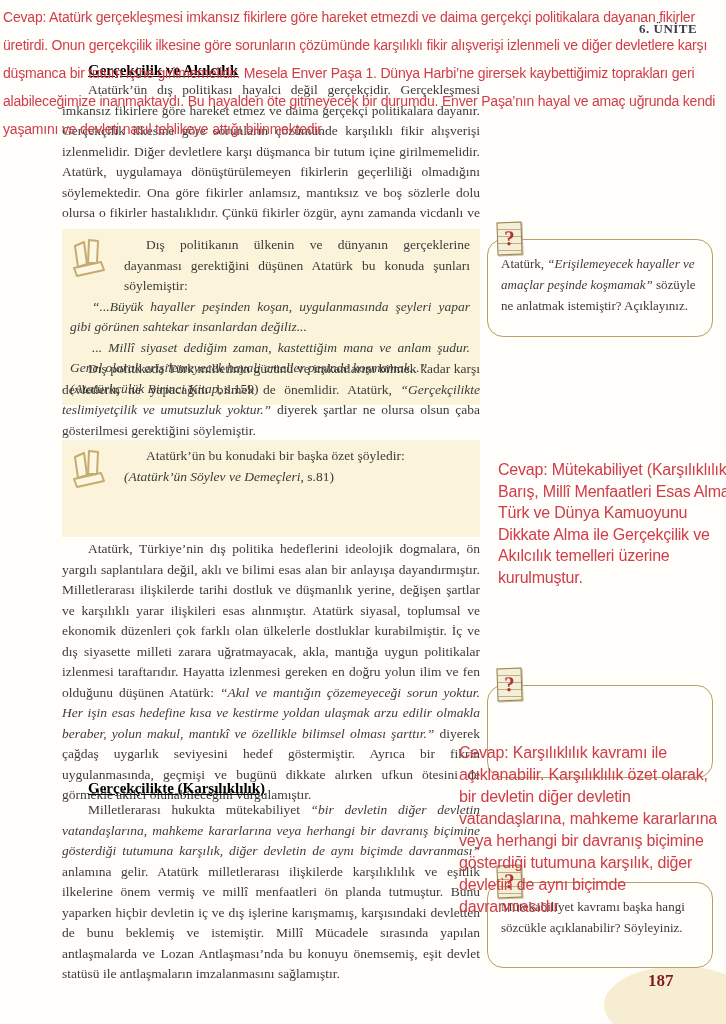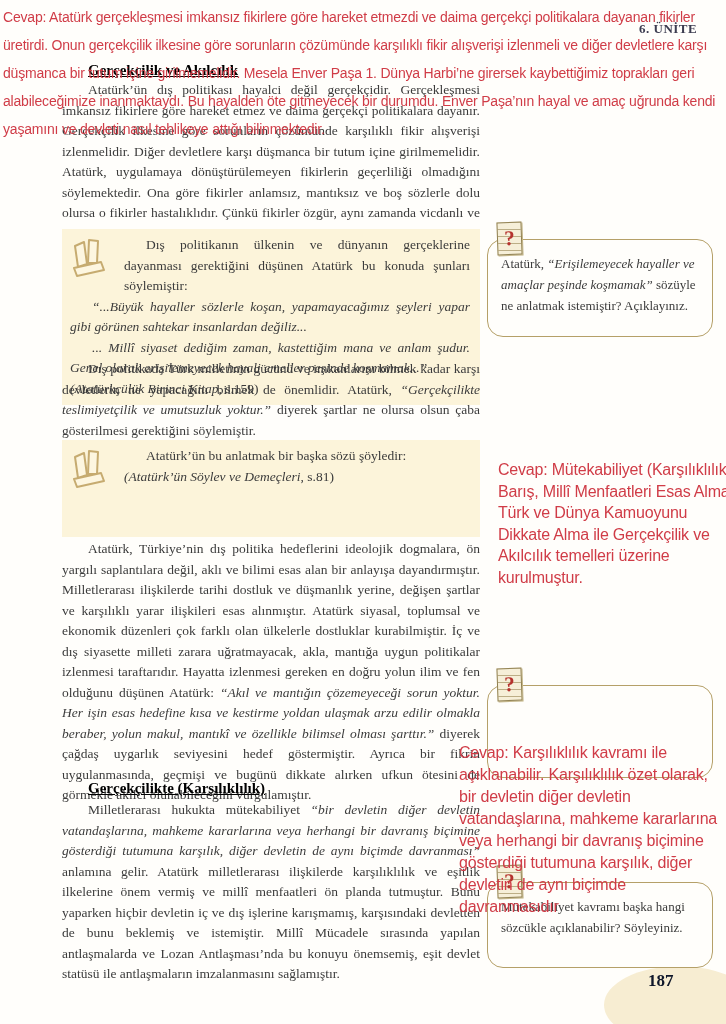--- a/index.html
+++ b/index.html
@@ -56,21 +56,21 @@
   .ann-top{ left:3px; top:3px; width:722px; font-size:14px; line-height:28px; }
   .ann-mid{ left:498px; top:459px; width:238px; font-size:16px; line-height:21.5px; }
   .ann-bot{ left:459px; top:742px; width:270px; font-size:16px; line-height:22px; }
   
   .corner-blob{
     position:absolute; right:-28px; bottom:-20px; width:150px; height:78px;
     background:#f7edd2; border-radius:50%;
   }
   .page-number{
     position:absolute; left:648px; top:971px;
-    font:bold 17px/20px "Liberation Serif", serif; color:#0f172a; z-index:2;
+    font:bold 17px/20px "Liberation Serif", serif; color:#7f1d1d; z-index:2;
   }
 </style>
 </head>
 <body>
 
 <div class="page">
 
   <div class="corner-blob"></div>
   <div class="page-number">187</div>
 
@@ -84,38 +84,38 @@
     <span class="book-icon">
       <svg width="48" height="40" viewBox="0 0 48 40" aria-hidden="true">
         <g fill="#fdf6e0" stroke="#c6ab70" stroke-width="2" stroke-linejoin="round">
           <path d="M5 9 L14 5 L17 27 L8 30 Z"></path>
           <path d="M19 3 L28 4 L27 26 L18 26 Z"></path>
           <path d="M4 31 L31 25 L34 33 L7 39 Z"></path>
         </g>
       </svg>
     </span>
     <p class="body">Dış politikanın ülkenin ve dünyanın gerçeklerine dayanması gerektiğini düşünen Atatürk bu konuda şunları söylemiştir:</p>
-    <p class="body it">“...Büyük hayaller sözlerle koşan, yapamayacağımız şeyleri yapar gibi görünen sahtekar insanlardan değiliz...</p>
+    <p class="body it">“...Büyük hayaller peşinden koşan, uygulanmasında şeyleri yapar gibi görünen sahtekar insanlardan değiliz...</p>
     <p class="body it">... Millî siyaset dediğim zaman, kastettiğim mana ve anlam şudur. Genel olarak erişilemeyecek hayali emeller peşinde koşmamak...”</p>
     <p class="body src"><span class="it">(Atatürkçülük Birinci Kitap</span><span>, s.159)</span></p>
   </div>
 
   <p class="body para p2pos"><span>Dış politikada Türk milletinin gücünü ve imkanlarını bilmek kadar karşı devletlerin ne yapacağını bilmek de önemlidir. Atatürk, </span><span class="it">“Gerçekçilikte teslimiyetçilik ve umutsuzluk yoktur.”</span><span> diyerek şartlar ne olursa olsun çaba gösterilmesi gerektiğini söylemiştir.</span></p>
 
   <div class="quotebox qb2pos">
     <span class="book-icon">
       <svg width="48" height="40" viewBox="0 0 48 40" aria-hidden="true">
         <g fill="#fdf6e0" stroke="#c6ab70" stroke-width="2" stroke-linejoin="round">
           <path d="M5 9 L14 5 L17 27 L8 30 Z"></path>
           <path d="M19 3 L28 4 L27 26 L18 26 Z"></path>
           <path d="M4 31 L31 25 L34 33 L7 39 Z"></path>
         </g>
       </svg>
     </span>
-    <p class="body">Atatürk’ün bu anlatmak bir başka sözü şöyledir:</p>
+    <p class="body">Atatürk’ün bu konudaki bir başka özet şöyledir:</p>
     <p class="body src"><span class="it">(Atatürk’ün Söylev ve Demeçleri</span><span>, s.81)</span></p>
   </div>
 
   <p class="body para p3pos"><span>Atatürk, Türkiye’nin dış politika hedeflerini ideolojik dogmalara, ön yargılı saplantılara değil, aklı ve bilimi esas alan bir anlayışa dayandırmıştır. Milletlerarası ilişkilerde tarihi dostluk ve düşmanlık yerine, değişen şartlar ve karşılıklı yarar ilişkileri esas alınmıştır. Atatürk siyasal, toplumsal ve ekonomik düzenleri çok farklı olan ülkelerle dostluklar kurabilmiştir. İç ve dış siyasette milleti zarara uğratmayacak, akla, mantığa uygun politikalar izlenmesi taraftarıdır. Hayatta izlenmesi gereken en doğru yolun ilim ve fen olduğunu düşünen Atatürk: </span><span class="it">“Akıl ve mantığın çözemeyeceği sorun yoktur. Her işin esas hedefine kısa ve kestirme yoldan ulaşmak arzu edilir olmakla beraber, yolun makul, mantıkî ve özellikle bilimsel olması şarttır.”</span><span> diyerek çağdaş uygarlık seviyesini hedef göstermiştir. Ayrıca bir fikrin uygulanmasında, geçmişi ve bugünü dikkate alırken ufkun ötesini de görmekle akılcı olunabileceğini vurgulamıştır.</span></p>
 
   <h2 class="heading h2pos">Gerçekçilikte (Karşılıklılık)</h2>
 
   <p class="body para p4pos"><span>Milletlerarası hukukta mütekabiliyet </span><span class="it">“bir devletin diğer devletin vatandaşlarına, mahkeme kararlarına veya herhangi bir davranış biçimine gösterdiği tutumuna karşılık, diğer devletin de aynı biçimde davranması”</span><span> anlamına gelir. Atatürk milletlerarası ilişkilerde karşılıklılık ve eşitlik ilkelerine önem vermiş ve millî menfaatleri ön planda tutmuştur. Bunu yaparken hiçbir devletin iç ve dış işlerine karışmamış, karşısındaki devletten de bunu beklemiş ve istemiştir. Millî Mücadele sırasında yapılan antlaşmalarda ve Lozan Antlaşması’nda bu konuyu önemsemiş, eşit devlet statüsü ile antlaşmaların imzalanmasını sağlamıştır.</span></p>
 
   <div class="qbox qb-s1">

